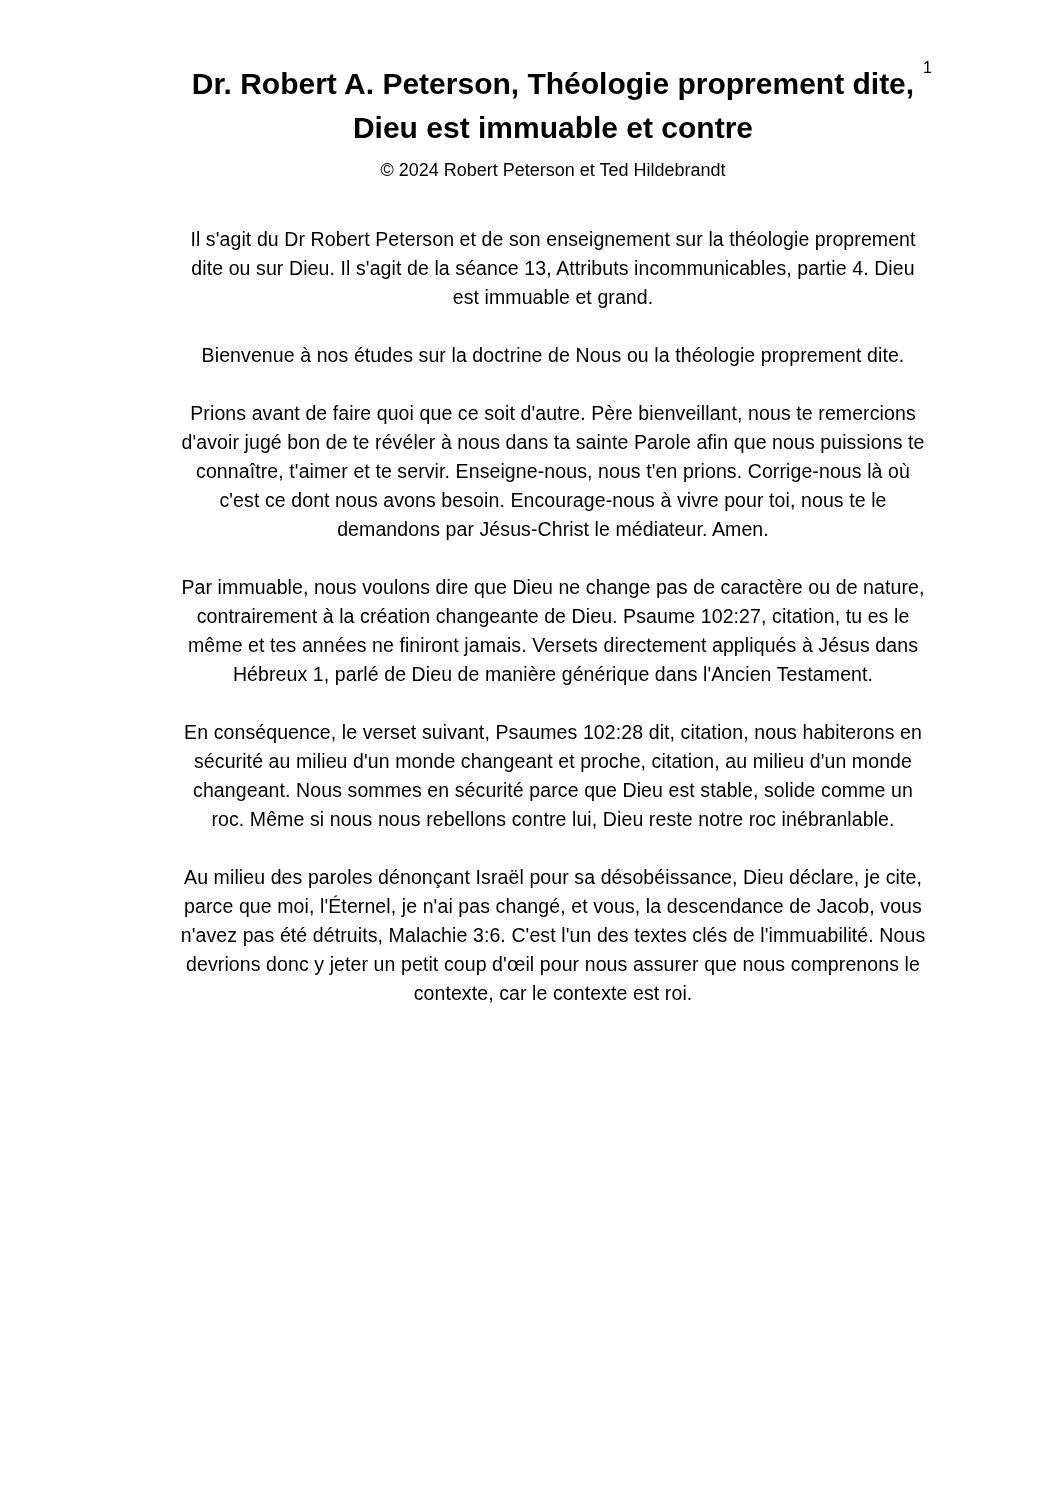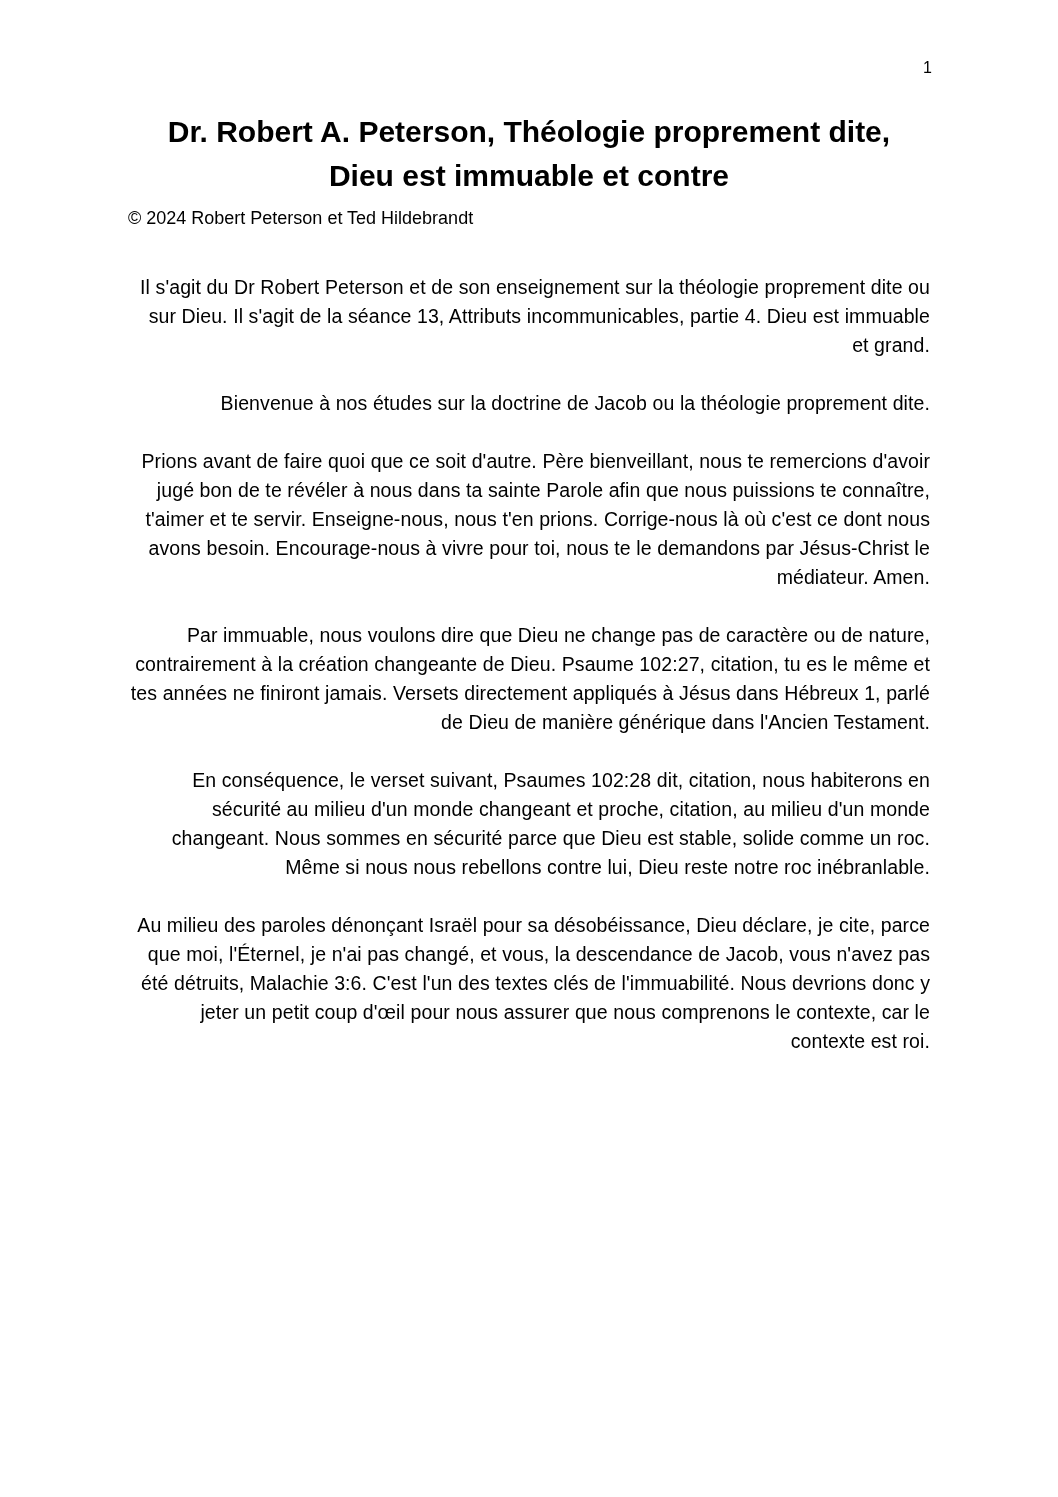--- a/index.html
+++ b/index.html
@@ -23,48 +23,49 @@
   }
   .page-number {
     position: absolute;
     top: 60px;
     right: 126px;
     font-size: 16px;
     line-height: 1;
     color: #000000;
   }
   .content {
-    padding: 110px 128px 0 128px;
+    padding: 62px 128px 0 128px;
     box-sizing: border-box;
+    margin-left: 48px;
   }
   .doc-title {
     text-align: center;
     font-size: 30px;
     font-weight: bold;
     line-height: 44px;
     margin: 0;
   }
   .doc-title div {
     white-space: nowrap;
   }
   .copyright {
-    text-align: left;
+    text-align: center;
     font-size: 18px;
     margin-top: 8px;
     line-height: 24px;
   }
   .body-text {
     margin-top: 14px;
   }
   .para {
     font-size: 19.5px;
     line-height: 29px;
     margin: 0;
     padding-top: 29px;
-    text-align: right;
+    text-align: center;
     letter-spacing: 0.1px;
   }
 </style>
 </head>
 <body>
 
 <div class="page">
 
   <div class="page-number">1</div>
 
@@ -72,21 +73,21 @@
 
     <h1 class="doc-title">
       <div>Dr. Robert A. Peterson, Théologie proprement dite,</div>
       <div>Dieu est immuable et contre</div>
     </h1>
 
     <div class="copyright">© 2024 Robert Peterson et Ted Hildebrandt</div>
 
     <div class="body-text">
       <p class="para">Il s'agit du Dr Robert Peterson et de son enseignement sur la théologie proprement dite ou sur Dieu. Il s'agit de la séance 13, Attributs incommunicables, partie 4. Dieu est immuable et grand.</p>
-      <p class="para">Bienvenue à nos études sur la doctrine de Jacob ou la théologie proprement dite.</p>
+      <p class="para">Bienvenue à nos études sur la doctrine de Nous ou la théologie proprement dite.</p>
       <p class="para">Prions avant de faire quoi que ce soit d'autre. Père bienveillant, nous te remercions d'avoir jugé bon de te révéler à nous dans ta sainte Parole afin que nous puissions te connaître, t'aimer et te servir. Enseigne-nous, nous t'en prions. Corrige-nous là où c'est ce dont nous avons besoin. Encourage-nous à vivre pour toi, nous te le demandons par Jésus-Christ le médiateur. Amen.</p>
       <p class="para">Par immuable, nous voulons dire que Dieu ne change pas de caractère ou de nature, contrairement à la création changeante de Dieu. Psaume 102:27, citation, tu es le même et tes années ne finiront jamais. Versets directement appliqués à Jésus dans Hébreux 1, parlé de Dieu de manière générique dans l'Ancien Testament.</p>
       <p class="para">En conséquence, le verset suivant, Psaumes 102:28 dit, citation, nous habiterons en sécurité au milieu d'un monde changeant et proche, citation, au milieu d'un monde changeant. Nous sommes en sécurité parce que Dieu est stable, solide comme un roc. Même si nous nous rebellons contre lui, Dieu reste notre roc inébranlable.</p>
       <p class="para">Au milieu des paroles dénonçant Israël pour sa désobéissance, Dieu déclare, je cite, parce que moi, l'Éternel, je n'ai pas changé, et vous, la descendance de Jacob, vous n'avez pas été détruits, Malachie 3:6. C'est l'un des textes clés de l'immuabilité. Nous devrions donc y jeter un petit coup d'œil pour nous assurer que nous comprenons le contexte, car le contexte est roi.</p>
     </div>
 
   </div>
 </div>
 
 </body></html>

